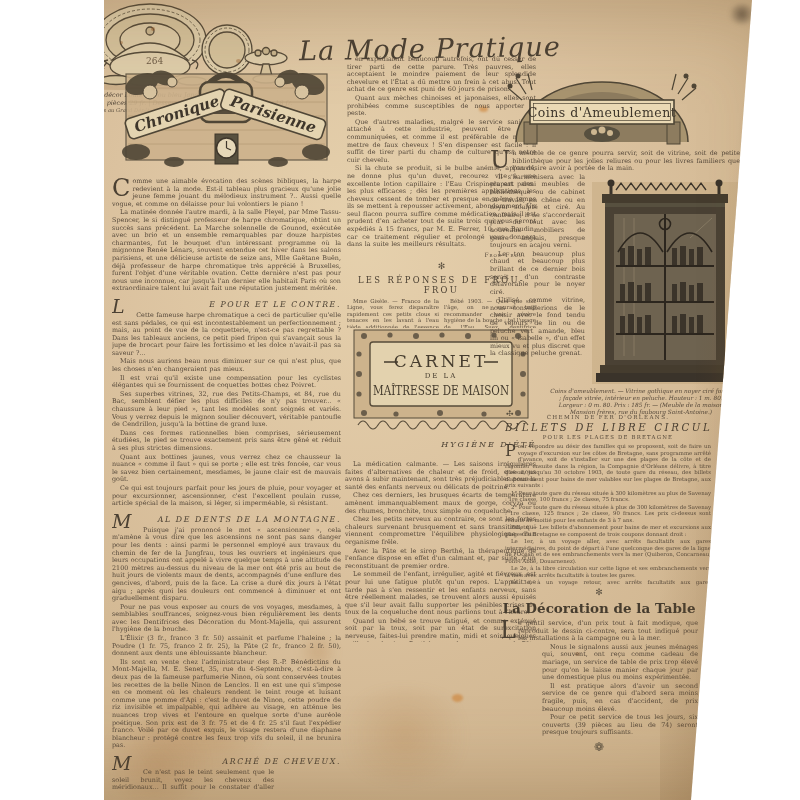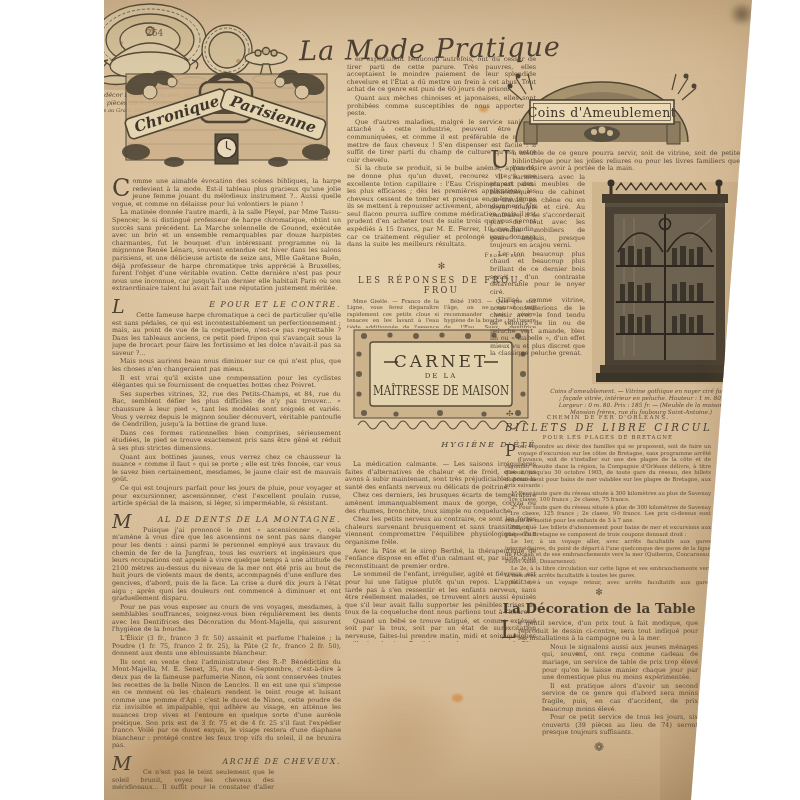--- a/index.html
+++ b/index.html
@@ -6,21 +6,21 @@
     font-family:"DejaVu Serif","Liberation Serif",serif;}
   #page{position:absolute;inset:0;
     clip-path:polygon(104px 0,752px 0,691px 800px,104px 800px);
     background:radial-gradient(ellipse at 45% 30%,#e6d1ad 0%,#dbc29f 40%,#cfb48e 78%,#c1a47c 100%);}
   #vignette{position:absolute;inset:0;box-shadow:inset 0 0 95px rgba(110,75,35,.38);pointer-events:none;}
   #edge-shade{position:absolute;top:0;left:660px;width:96px;height:800px;
     background:linear-gradient(100deg,rgba(0,0,0,0) 42%,rgba(120,85,45,.22) 72%,rgba(95,65,32,.45) 100%);}
   .stain{position:absolute;border-radius:50%;filter:blur(5px);pointer-events:none;}
   .speck{position:absolute;border-radius:50%;pointer-events:none;}
 
-  .pageno{position:absolute;top:28px;left:146px;font-size:9px;color:#6d5b45;}
+  .pageno{position:absolute;top:56px;left:146px;font-size:9px;color:#6d5b45;}
   .masthead{position:absolute;top:33px;left:285px;width:290px;margin:0;text-align:center;
     font-size:27px;font-weight:normal;font-style:italic;color:#4a4034;letter-spacing:1px;
     transform:rotate(-1deg);}
 
   section{position:absolute;}
   #col-left{top:62px;left:112px;width:229px;height:728px;overflow:hidden;}
   #col-mid-top{top:56px;left:347px;width:189px;height:272px;overflow:hidden;}
   #col-mid-bot{top:328px;left:345px;width:191px;height:314px;overflow:hidden;}
   #col-right-top{top:70px;left:490px;width:250px;height:346px;overflow:hidden;}
   #billets{top:414px;left:505px;width:206px;height:172px;overflow:hidden;}

